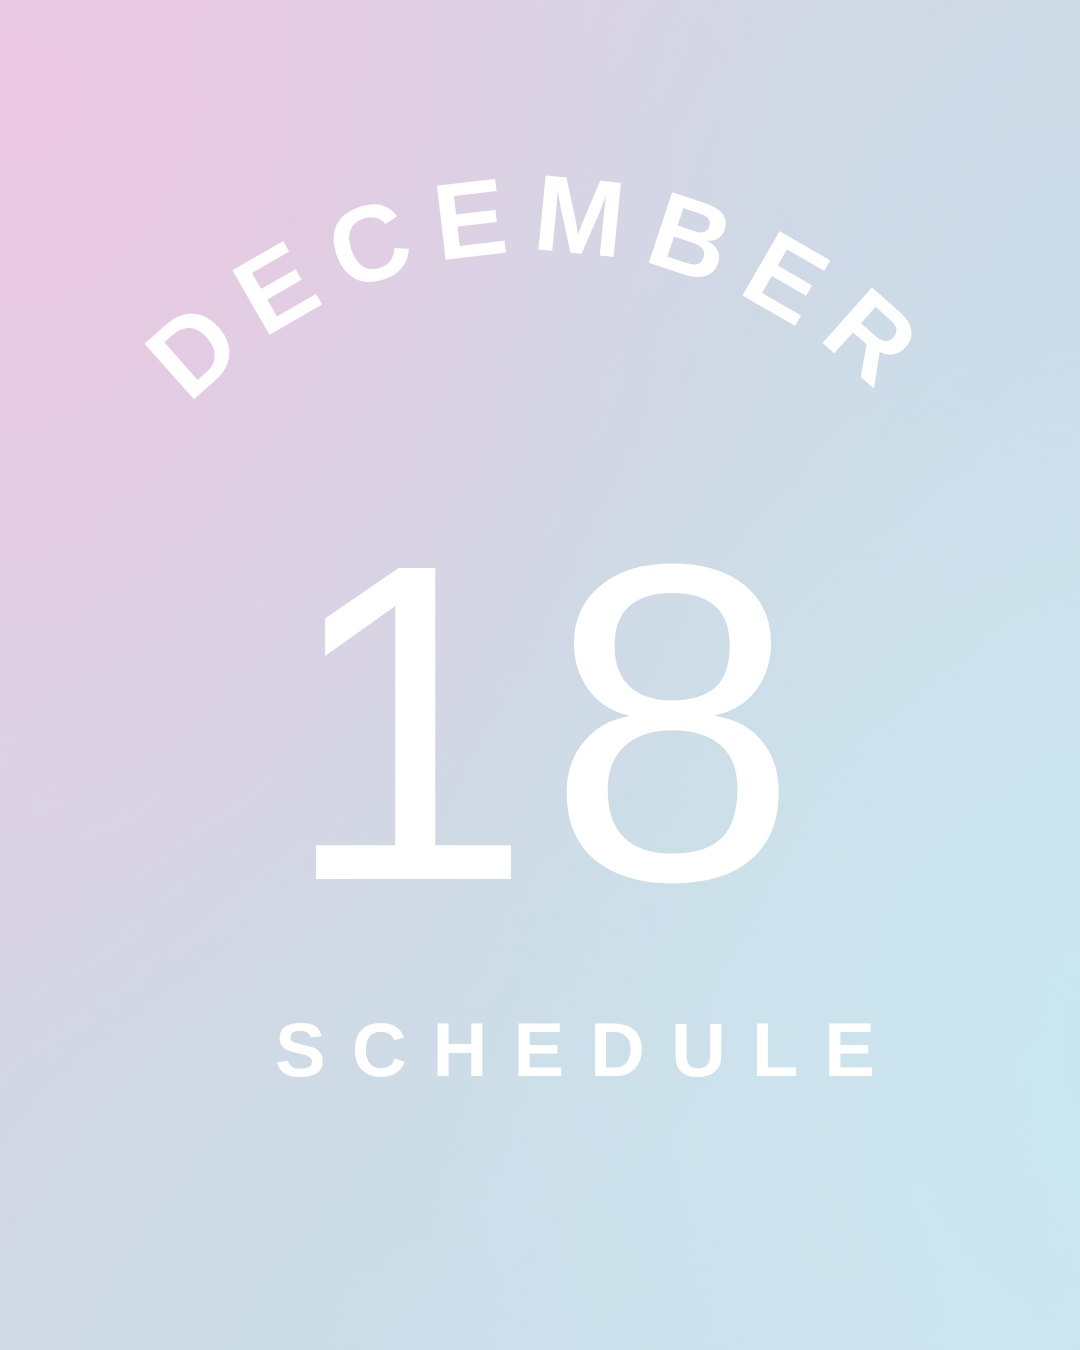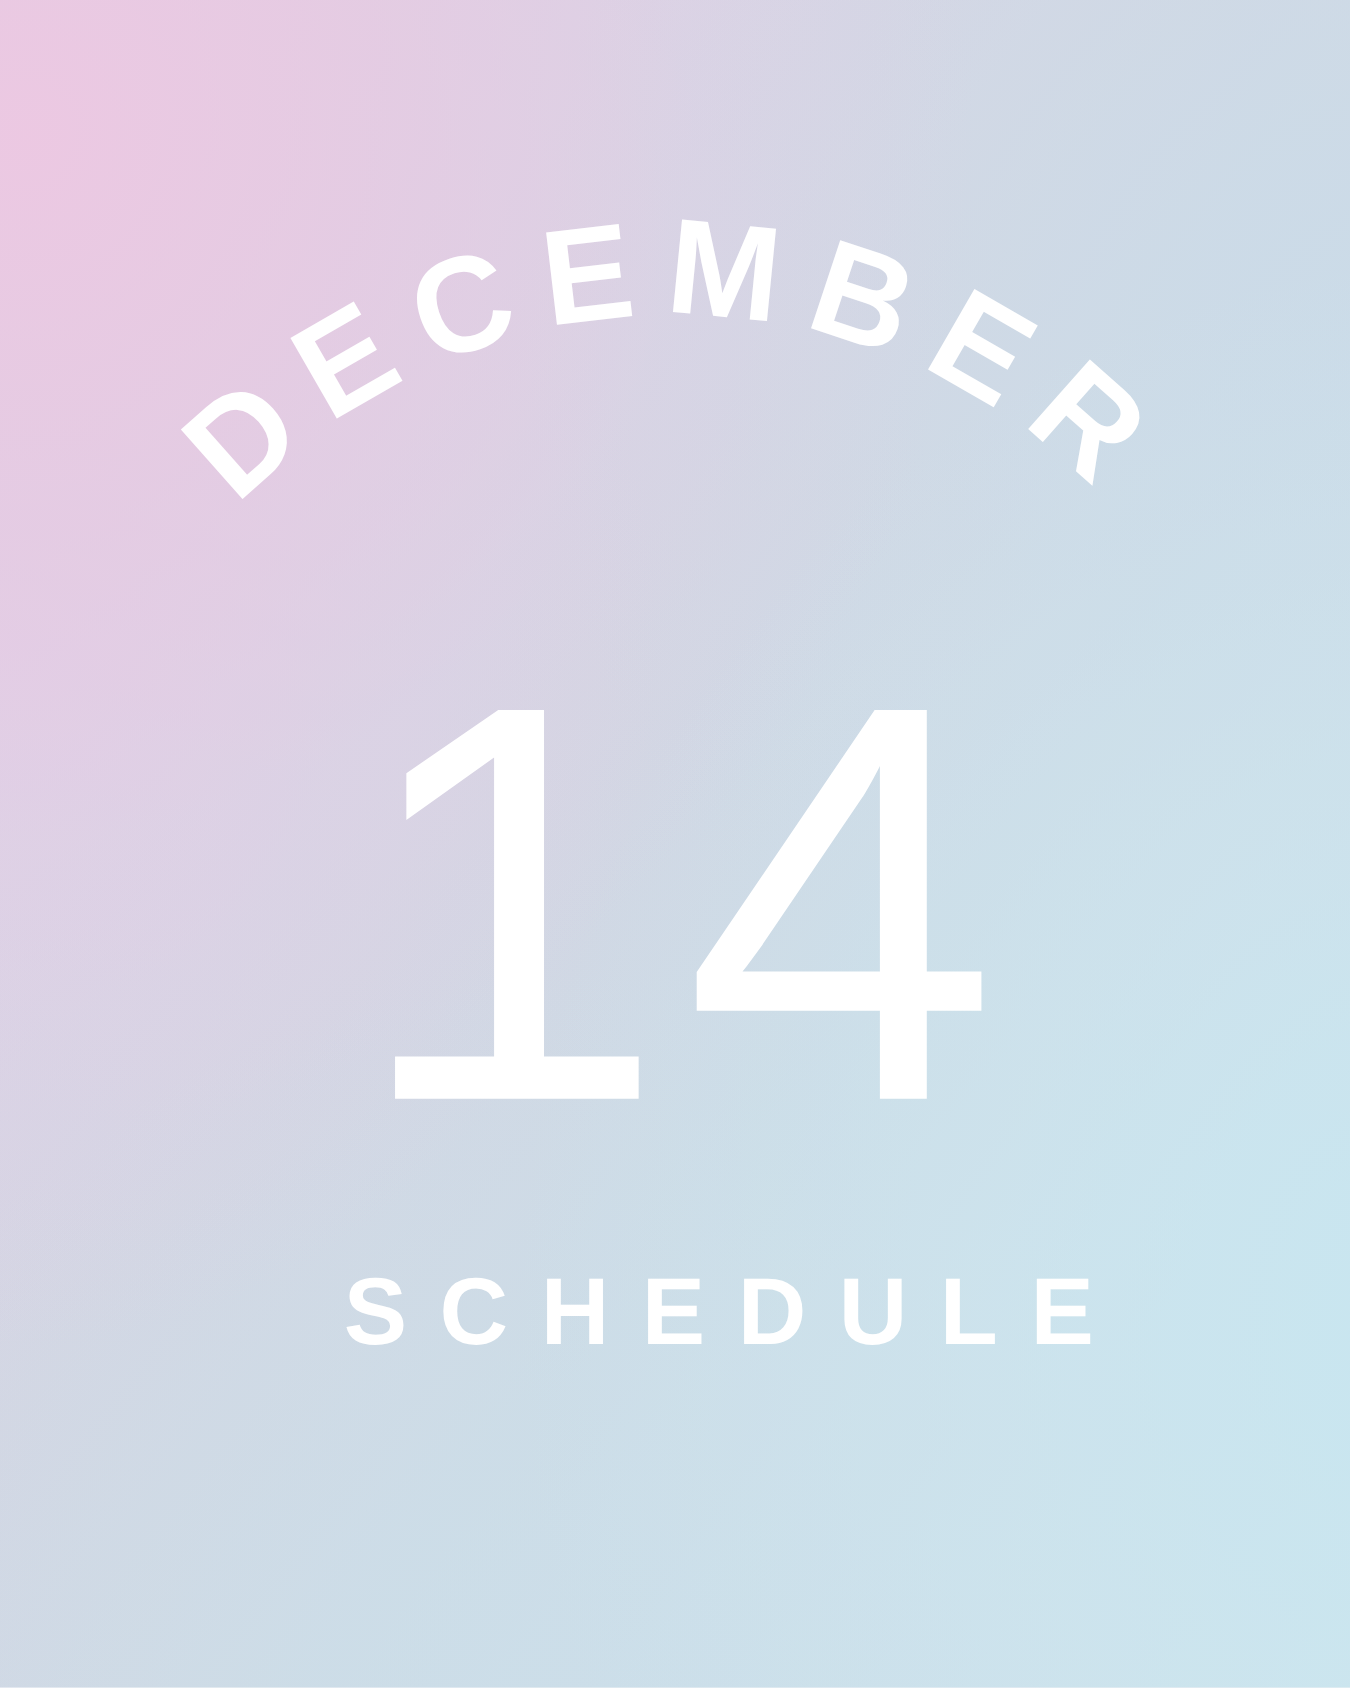--- a/index.html
+++ b/index.html
@@ -86,17 +86,17 @@
     <svg class="arc-svg" viewBox="0 0 1080 560" xmlns="http://www.w3.org/2000/svg">
       <defs>
         <path id="monthArc" d="M 96 560 A 474 474 0 0 1 984 560" fill="none"></path>
       </defs>
       <text class="arc-text">
         <textPath href="#monthArc" xlink:href="#monthArc" startOffset="50%" text-anchor="middle">DECEMBER</textPath>
       </text>
     </svg>
   </div>
 
-  <div class="day-number">14</div>
+  <div class="day-number">18</div>
 
   <div class="sub-label">SCHEDULE</div>
 
 </div>
 
 </body></html>

